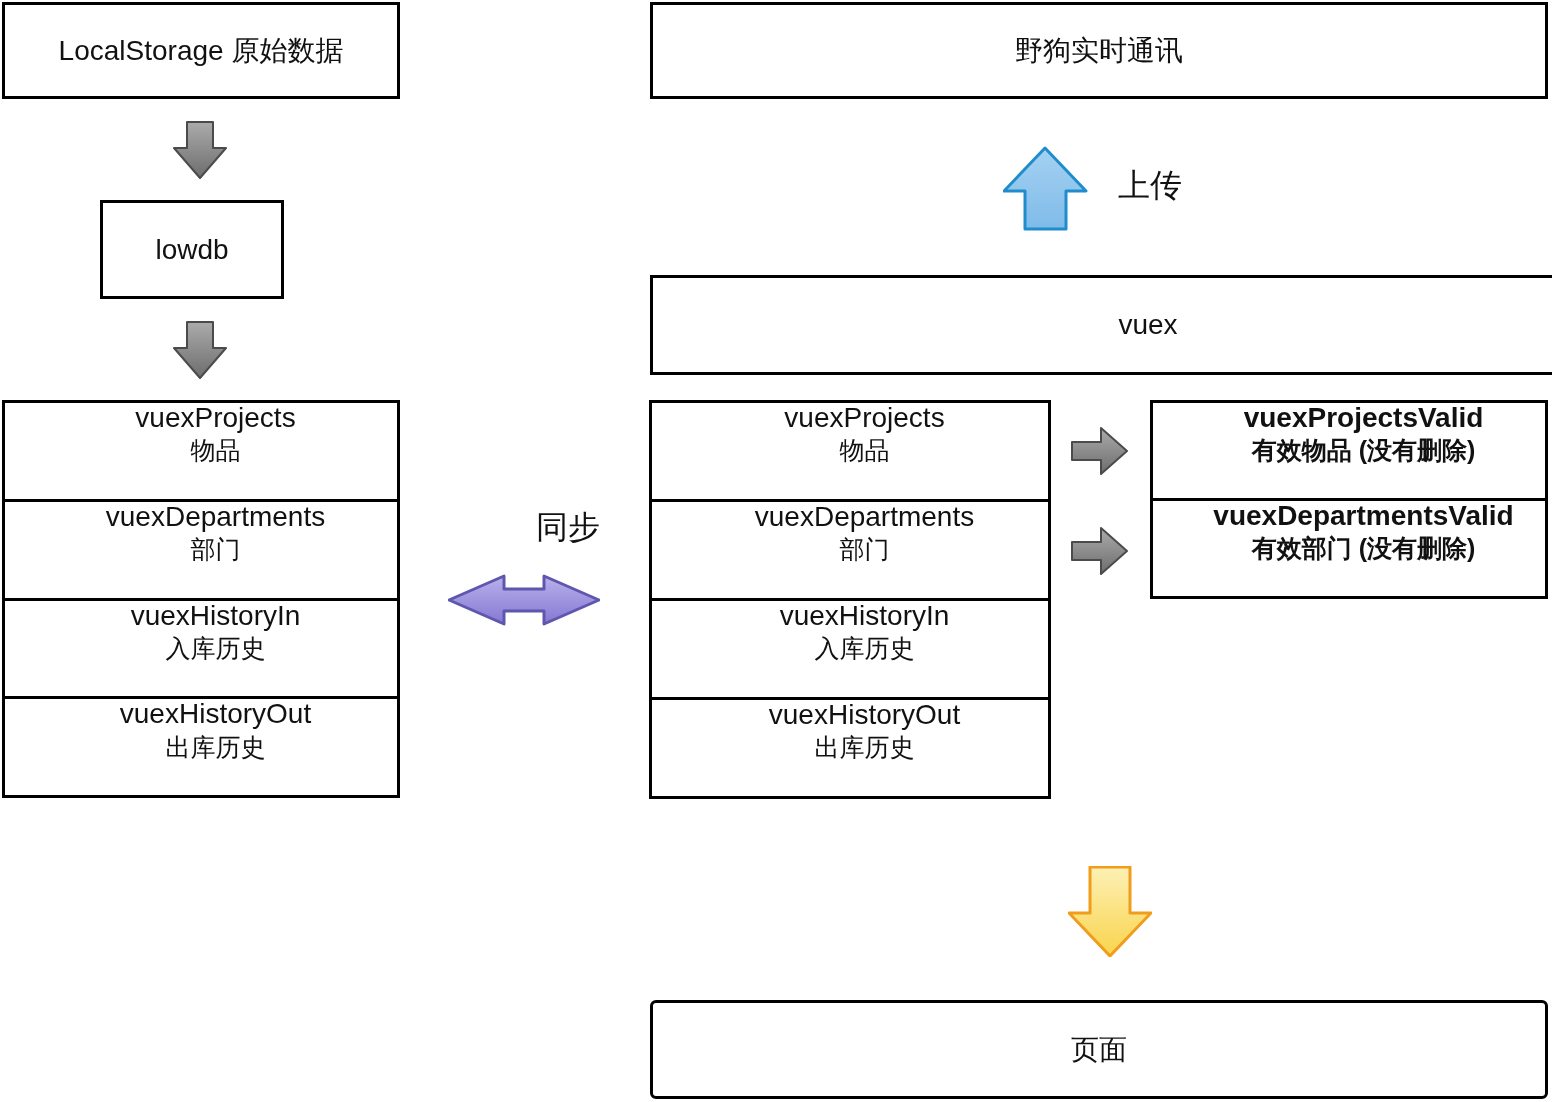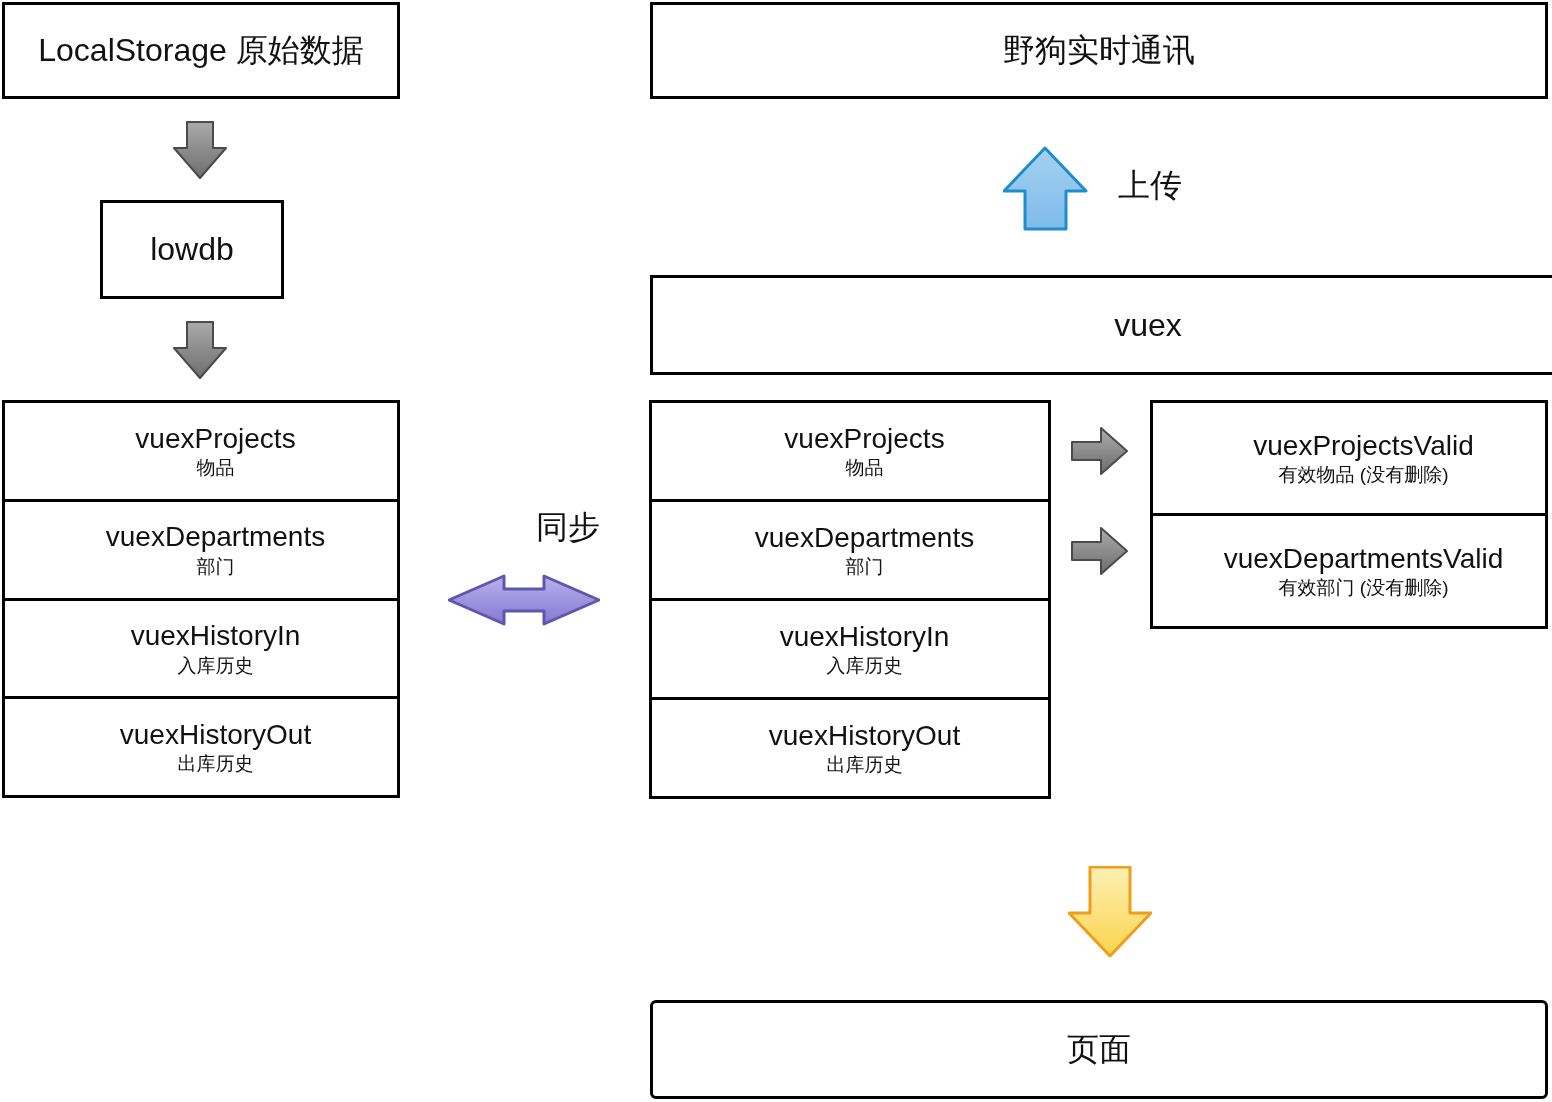--- a/index.html
+++ b/index.html
@@ -20,52 +20,51 @@
     position: absolute;
     box-sizing: border-box;
     border: 3px solid var(--box-border, #000000);
     background: #ffffff;
     display: flex;
     align-items: center;
     justify-content: center;
     text-align: center;
   }
   .box-title {
-    font-size: 32px;
+    font-size: 28px;
     line-height: 1.2;
     white-space: nowrap;
   }
   .stack {
     position: absolute;
     box-sizing: border-box;
     border: 3px solid var(--box-border, #000000);
     background: #ffffff;
     display: flex;
     flex-direction: column;
   }
   .stack-row {
     flex: 1;
     display: flex;
     flex-direction: column;
     align-items: center;
-    justify-content: center;
     gap: 5px;
     border-top: 3px solid var(--box-border, #000000);
     padding-left: 29px;
   }
   .stack-row:first-child {
     border-top: none;
   }
   .row-title {
     font-size: 28px;
     line-height: 1.05;
     white-space: nowrap;
   }
   .row-sub {
-    font-size: 19px;
+    font-size: 25px;
     line-height: 1.05;
     white-space: nowrap;
   }
   .float-label {
     position: absolute;
     font-size: 32px;
     line-height: 1.1;
     white-space: nowrap;
   }
   .sync-label {
@@ -184,21 +183,21 @@
   </div>
 
   <svg class="arrow" style="left:1071px; top:426px;" width="57" height="50" viewBox="0 0 57 50">
     <polygon points="1,16 30,16 30,2 56,25 30,48 30,34 1,34" fill="url(#gradGray)" stroke="#4b4b4b" stroke-width="2" stroke-linejoin="round"></polygon>
   </svg>
 
   <svg class="arrow" style="left:1071px; top:526px;" width="57" height="50" viewBox="0 0 57 50">
     <polygon points="1,16 30,16 30,2 56,25 30,48 30,34 1,34" fill="url(#gradGray)" stroke="#4b4b4b" stroke-width="2" stroke-linejoin="round"></polygon>
   </svg>
 
-  <div class="stack" style="left:1150px; top:400px; width:398px; height:229px;">
+  <div class="stack" style="left:1150px; top:400px; width:398px; height:199px;font-weight:bold;">
     <div class="stack-row">
       <div class="row-title">vuexProjectsValid</div>
       <div class="row-sub">有效物品 (没有删除)</div>
     </div>
     <div class="stack-row">
       <div class="row-title">vuexDepartmentsValid</div>
       <div class="row-sub">有效部门 (没有删除)</div>
     </div>
   </div>
 

